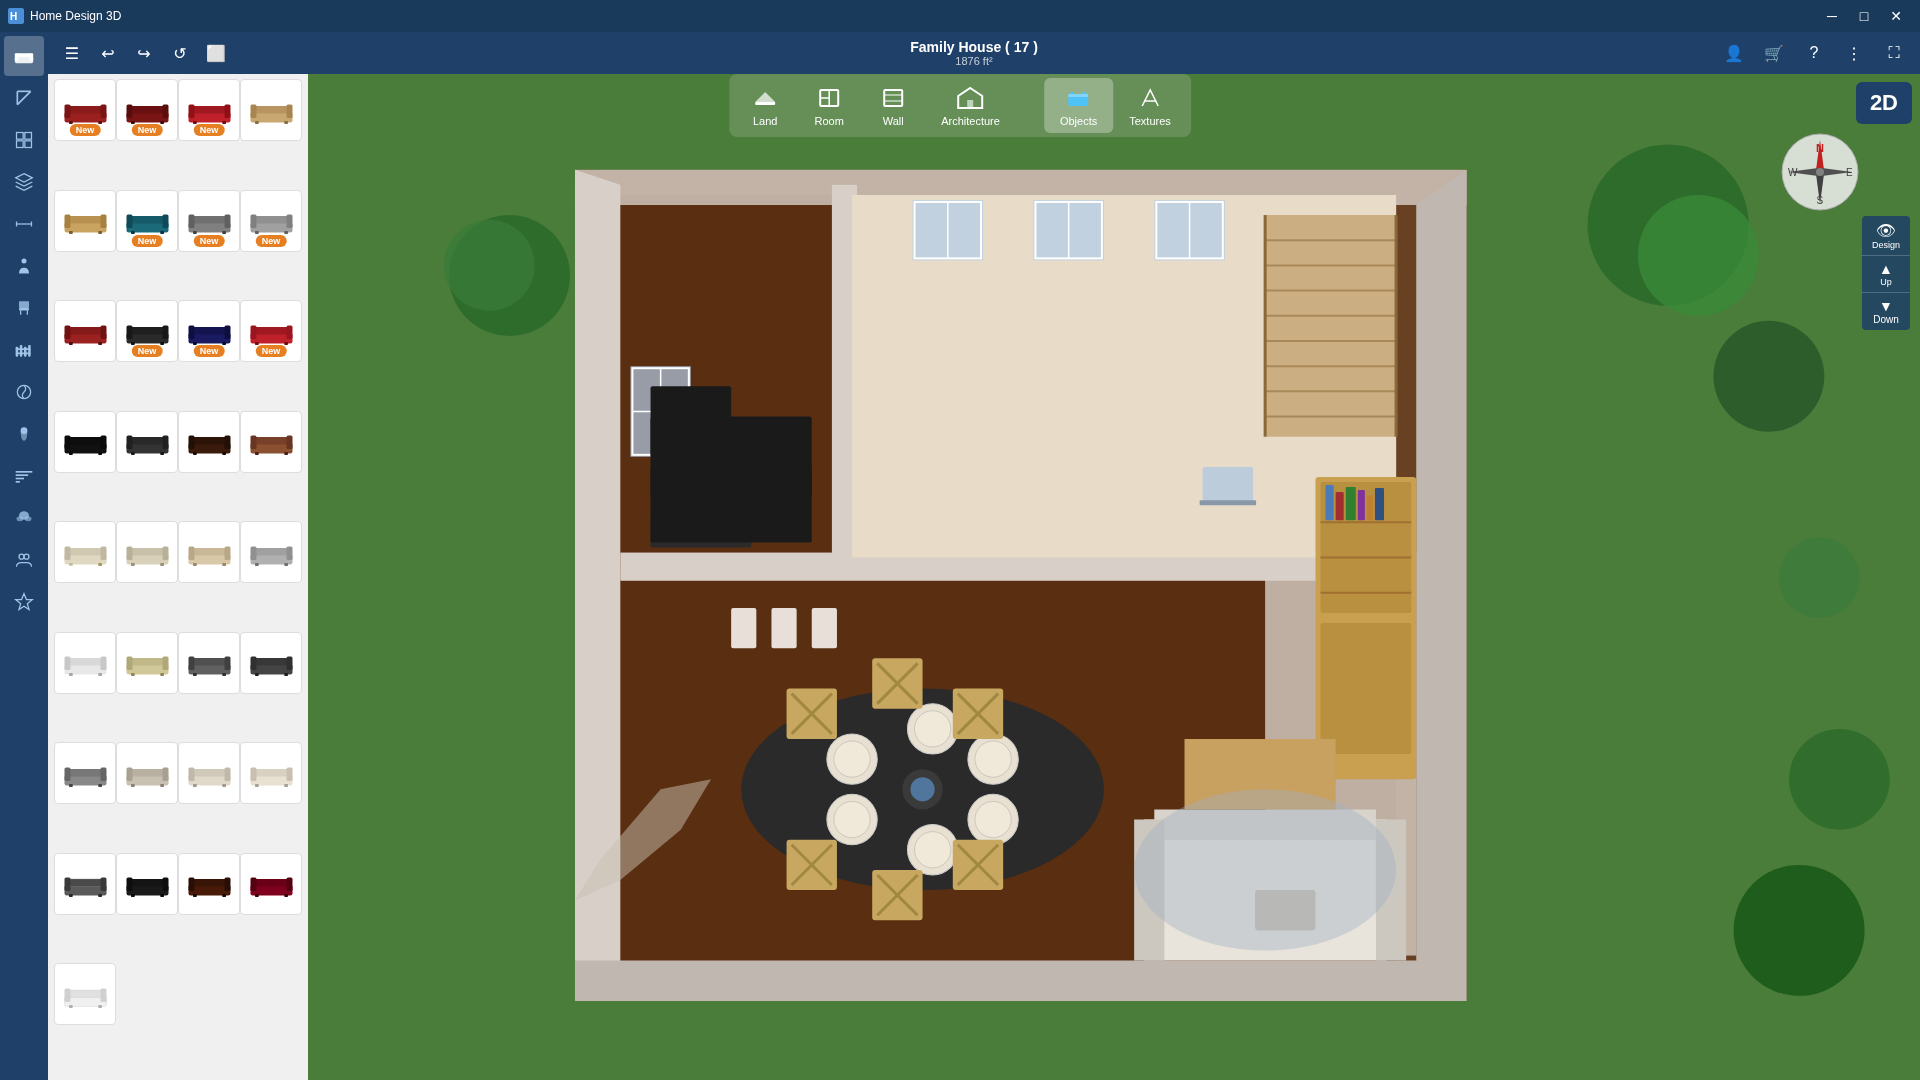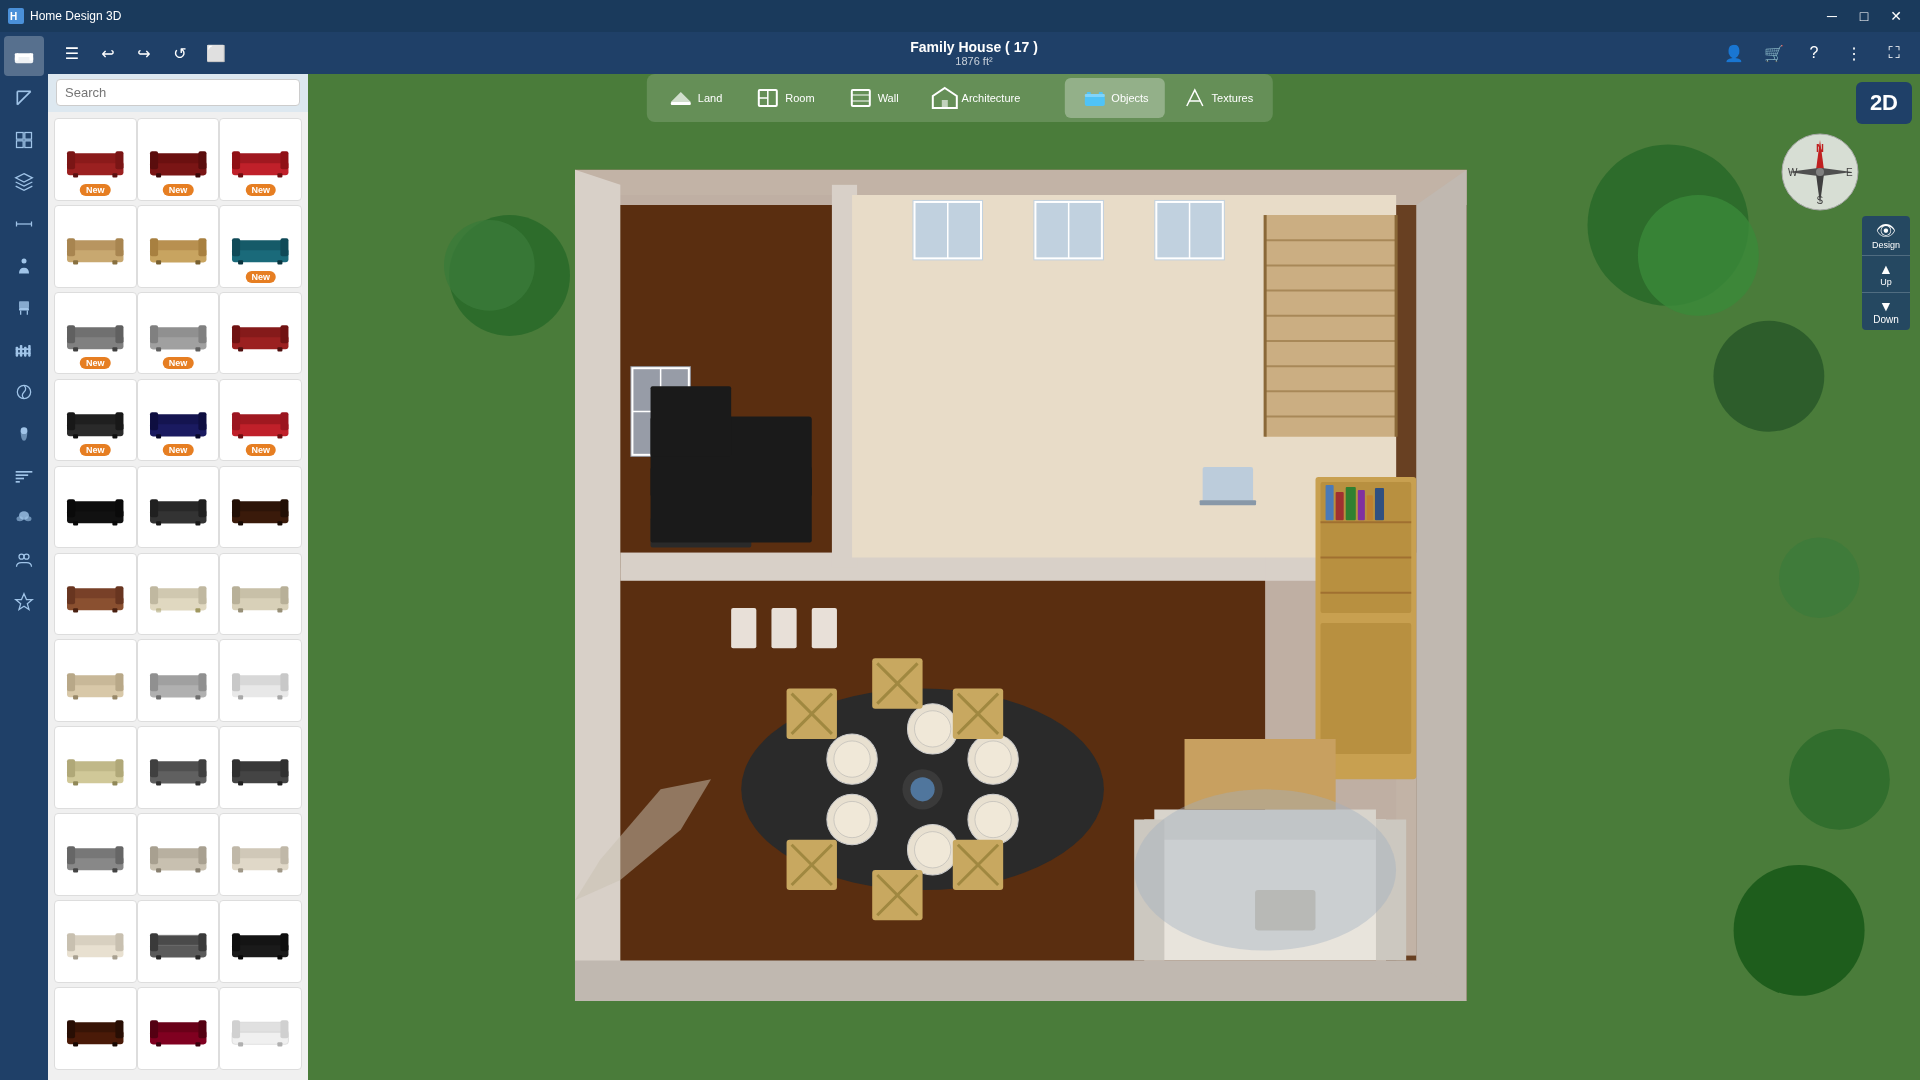--- a/index.html
+++ b/index.html
@@ -54,20 +54,21 @@
       transform: translateX(-50%);
       display: flex;
       gap: 0;
       background: rgba(255,255,255,0.15);
       border-radius: 8px;
       padding: 4px;
       z-index: 100;
     }
     .nav-item {
       display: flex;
+      flex-direction: column;
       align-items: center;
       padding: 6px 16px;
       cursor: pointer;
       border-radius: 6px;
       color: white;
       font-size: 11px;
       gap: 3px;
       min-width: 64px;
     }
     .nav-item.active { background: rgba(255,255,255,0.3); margin-left: 28px; }
@@ -136,21 +137,21 @@
       background: white;
       outline: none;
     }
 
     
     #item-grid {
       flex: 1;
       overflow-y: auto;
       padding: 6px;
       display: grid;
-      grid-template-columns: repeat(3, 1fr);
+      grid-template-columns: repeat(4, 1fr);
     }
     .item-cell {
       background: white;
       border-radius: 4px;
       aspect-ratio: 1;
       display: flex;
       align-items: center;
       justify-content: center;
       cursor: pointer;
       position: relative;
@@ -444,23 +445,20 @@
 </div>
 
 <div id="category-panel">
   <div id="category-header">
     <div id="category-header-left">
       <span style="font-size:18px;cursor:pointer;">‹</span>
       <span>Sofa &amp; Armchairs</span>
     </div>
     <span style="font-size:16px;cursor:pointer;">⚙</span>
   </div>
-  <div id="search-bar">
-    <input id="search-input" type="text" style="flex: 1 1 0%; border: 1px solid rgb(204, 204, 204); border-radius: 4px; padding: 5px 8px; font-size: 13px; background: white; outline: none;" placeholder="Search">
-  </div>
   <div id="item-grid">
 
     <div class="item-cell">
       <svg viewBox="0 0 60 40">
         <rect x="2" y="22" width="56" height="14" rx="3" fill="#9b2020"></rect>
         <rect x="6" y="14" width="48" height="10" rx="2" fill="#8b1a1a"></rect>
         <rect x="2" y="12" width="8" height="18" rx="2" fill="#7a1515"></rect>
         <rect x="50" y="12" width="8" height="18" rx="2" fill="#7a1515"></rect>
         <rect x="8" y="34" width="5" height="4" rx="1" fill="#5a1010"></rect>
         <rect x="47" y="34" width="5" height="4" rx="1" fill="#5a1010"></rect>

